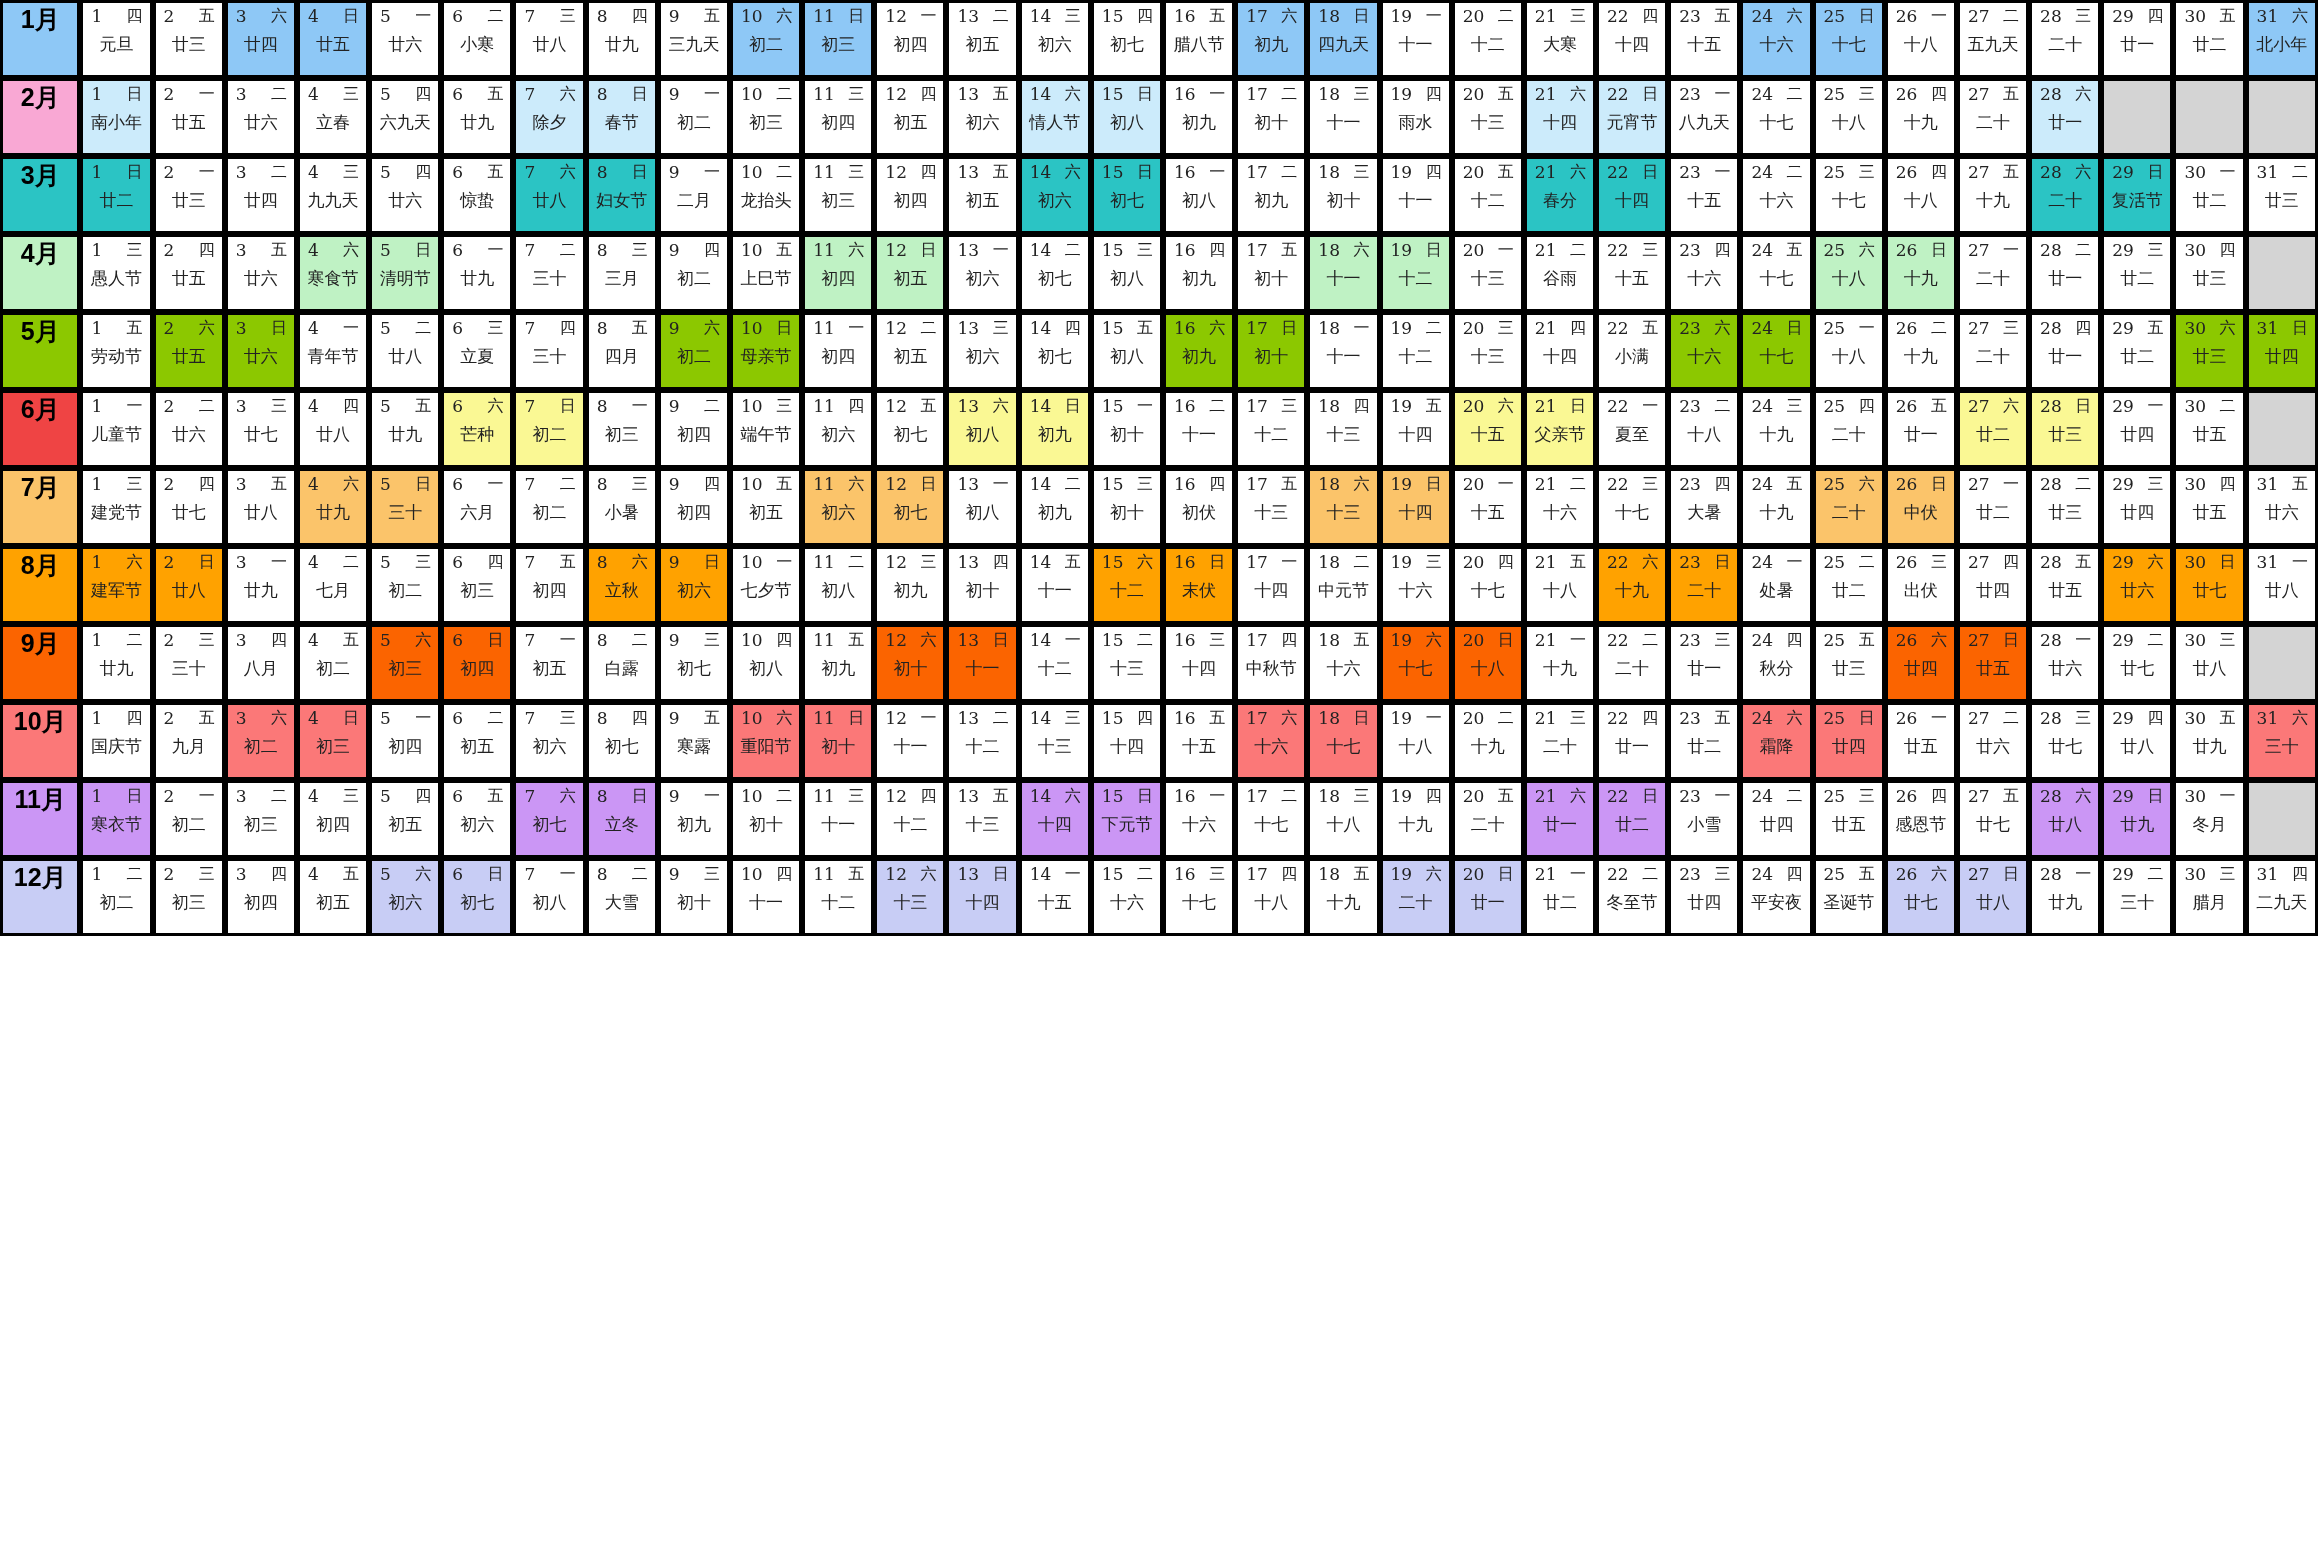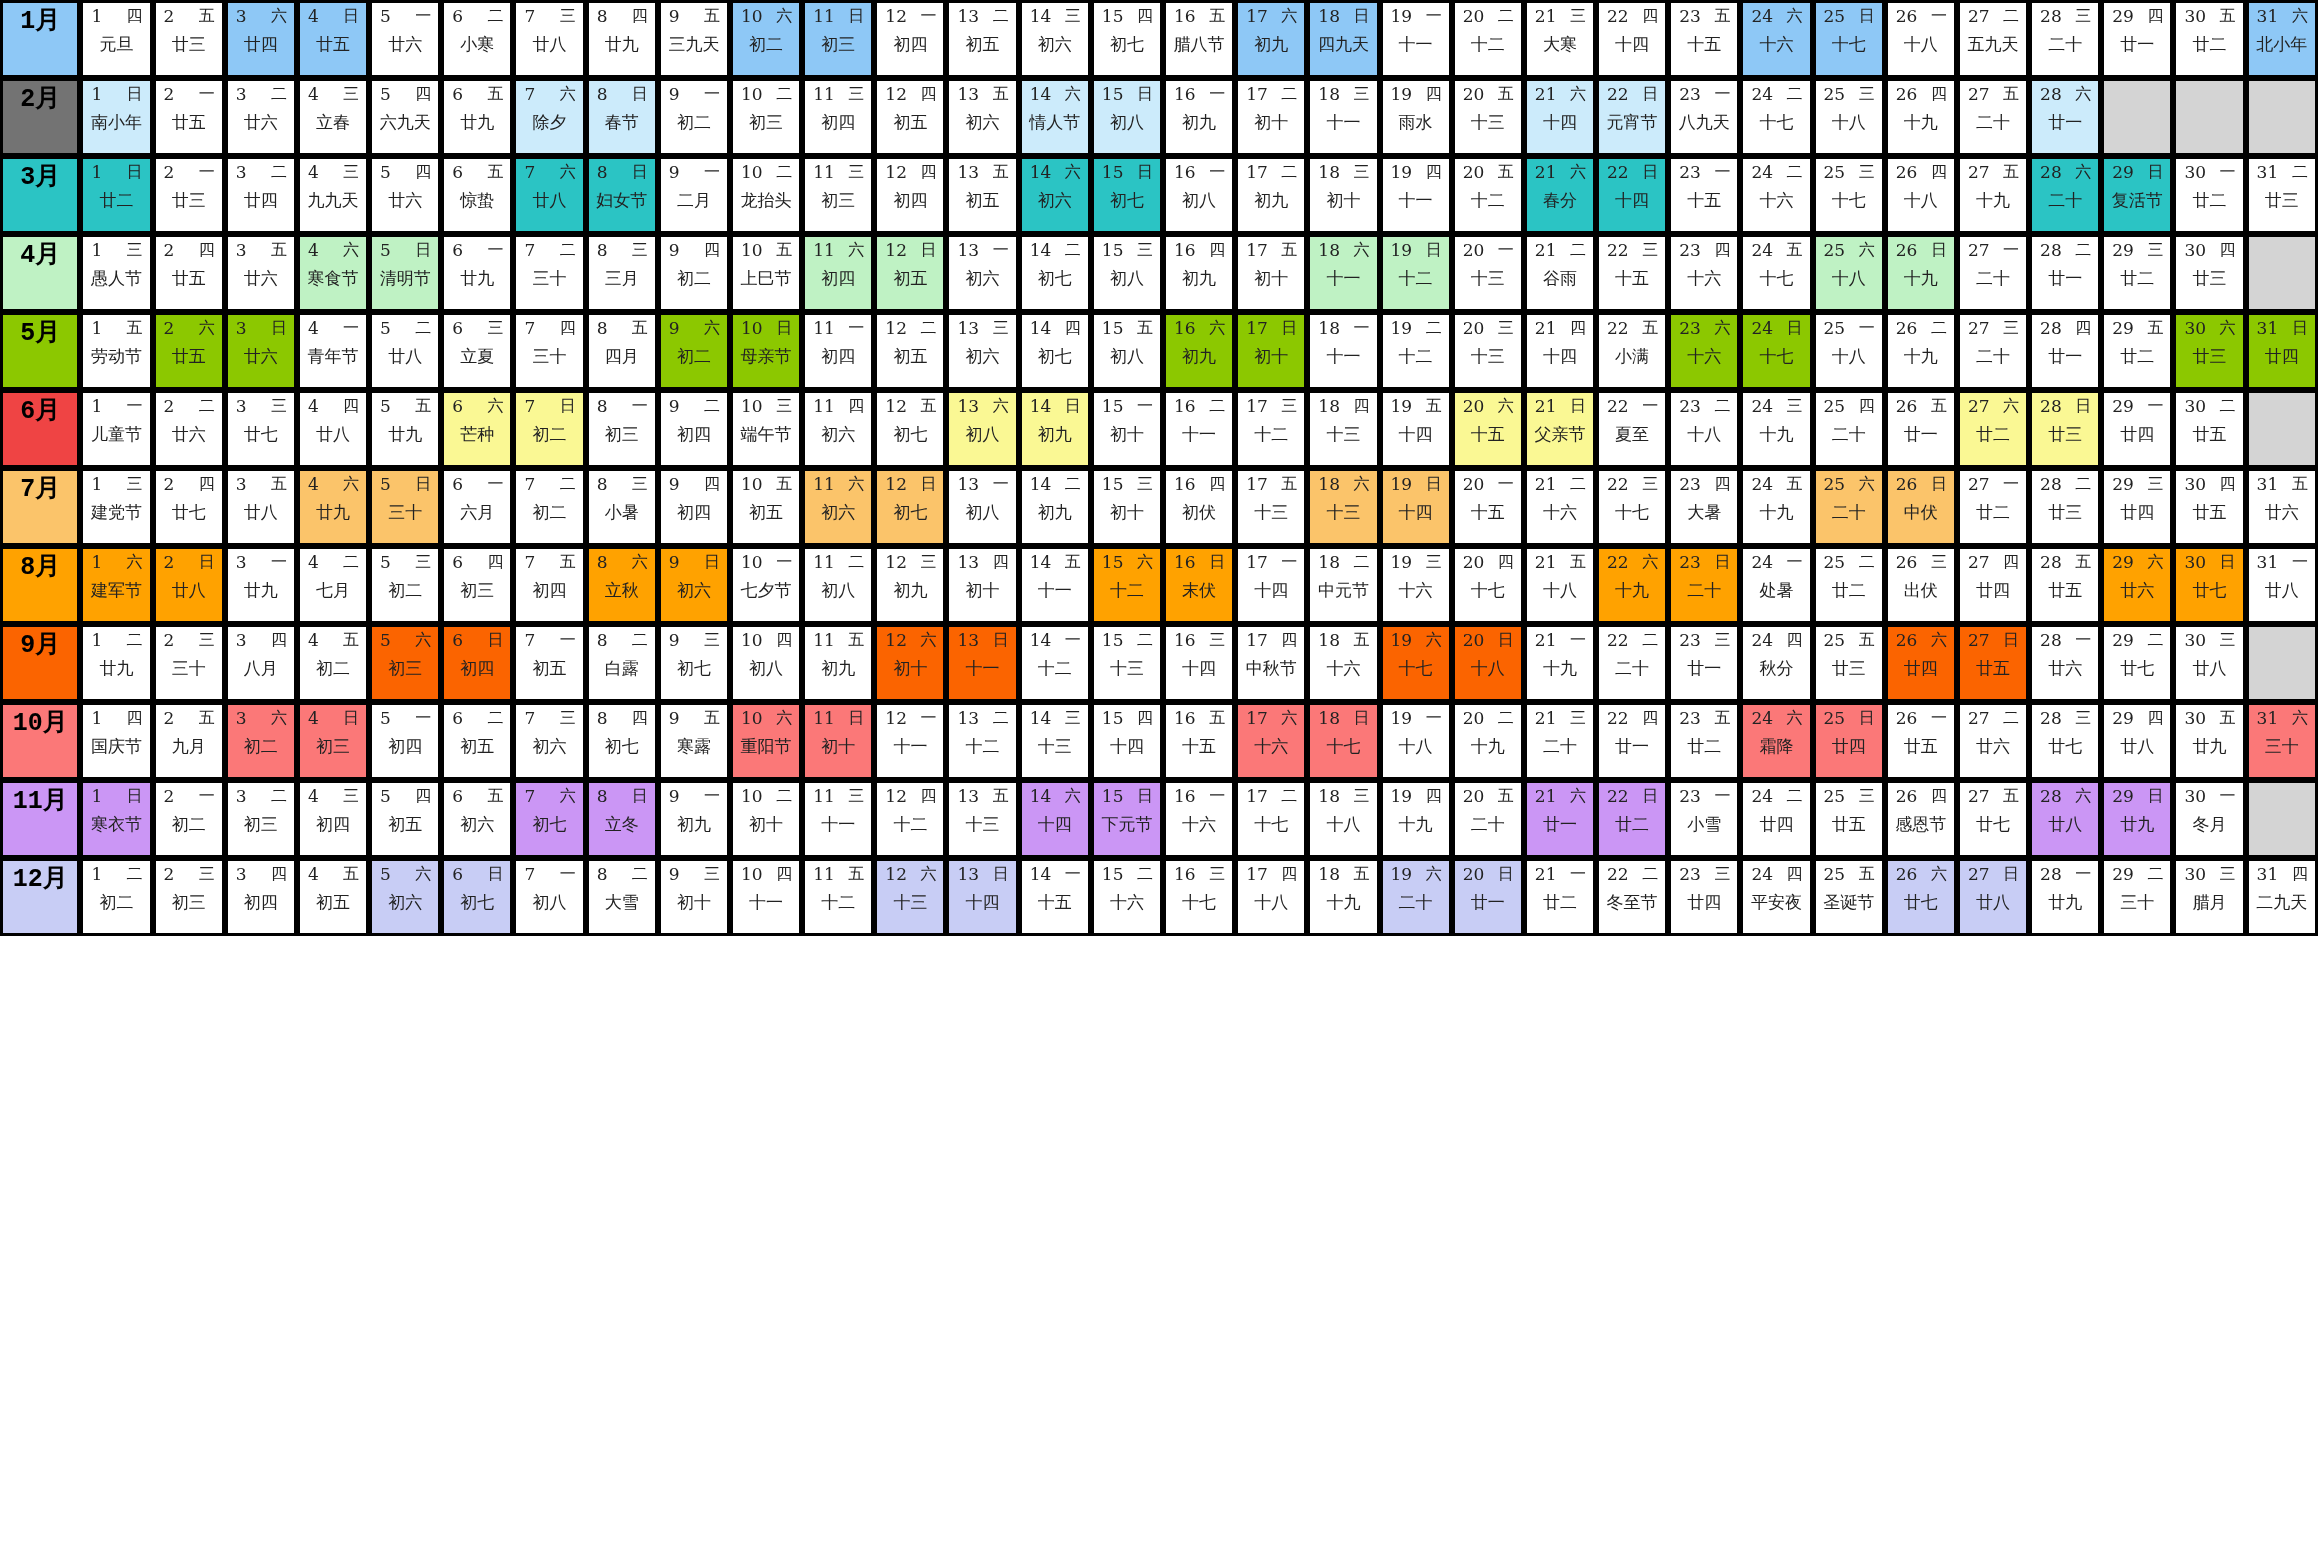--- a/index.html
+++ b/index.html
@@ -3,21 +3,21 @@
 <meta charset="utf-8">
 <style>
   html,body{margin:0;padding:0;background:#fff;}
   body{width:2318px;height:1564px;font-family:"Liberation Sans","DejaVu Sans",sans-serif;overflow:hidden;}
   #wrap{position:relative;width:2318px;height:1564px;box-sizing:border-box;}
   #header{position:relative;height:38px;padding:0 8px;box-sizing:border-box;}
   #title{position:absolute;left:10px;top:-2px;font-size:34px;font-weight:bold;letter-spacing:0px;color:#000;font-family:"DejaVu Sans","Liberation Sans",sans-serif;}
   #zodiac{position:absolute;right:12px;top:2px;font-size:30px;font-weight:bold;color:#000;font-family:"DejaVu Sans","Liberation Sans",sans-serif;}
   table.cal{border-collapse:separate;border-spacing:0;width:2318px;table-layout:fixed;}
   table.cal td{border:3px solid #000;padding:0;vertical-align:top;height:78px;box-sizing:border-box;background:#fff;}
-  td.monthcell{width:78px;text-align:center;vertical-align:middle;font-size:25px;font-weight:bold;color:#000;font-family:Liberation Mono, monospace;}
+  td.monthcell{width:78px;text-align:center;vertical-align:middle;font-size:25px;font-weight:bold;color:#000;font-family:Liberation Sans, sans-serif;}
   td.daycell{width:70px;position:relative;}
   td.empty{background:#d4d4d4;}
   .dtop{display:flex;justify-content:space-between;align-items:flex-start;padding:5px 7px 0 8px;font-size:17px;color:#222;font-family:"DejaVu Serif","Liberation Serif",serif;line-height:1;}
   .dnum{font-family:"DejaVu Serif","Liberation Serif",serif;}
   .dwk{font-family:"DejaVu Sans","Liberation Sans",sans-serif;font-size:16px;}
   .dlun{text-align:center;margin-top:11px;font-size:17px;color:#222;font-family:"DejaVu Serif","Liberation Serif",serif;white-space:nowrap;letter-spacing:0px;line-height:1;}
 </style>
 </head>
 <body>
 
@@ -238,21 +238,21 @@
           </td>
           <td class="daycell" style="background: rgb(142, 200, 246);">
             <div class="dtop">
               <span class="dnum">31</span>
               <span class="dwk">六</span>
             </div>
             <div class="dlun">北小年</div>
           </td>
         </tr>
         <tr>
-          <td class="monthcell" style="background: #737373;"><span>2月</span></td>
+          <td class="monthcell" style="background: #f9a8d4;"><span>2月</span></td>
           <td class="daycell" style="background: rgb(204, 235, 251);">
             <div class="dtop">
               <span class="dnum">1</span>
               <span class="dwk">日</span>
             </div>
             <div class="dlun">南小年</div>
           </td>
           <td class="daycell">
             <div class="dtop">
               <span class="dnum">2</span>

